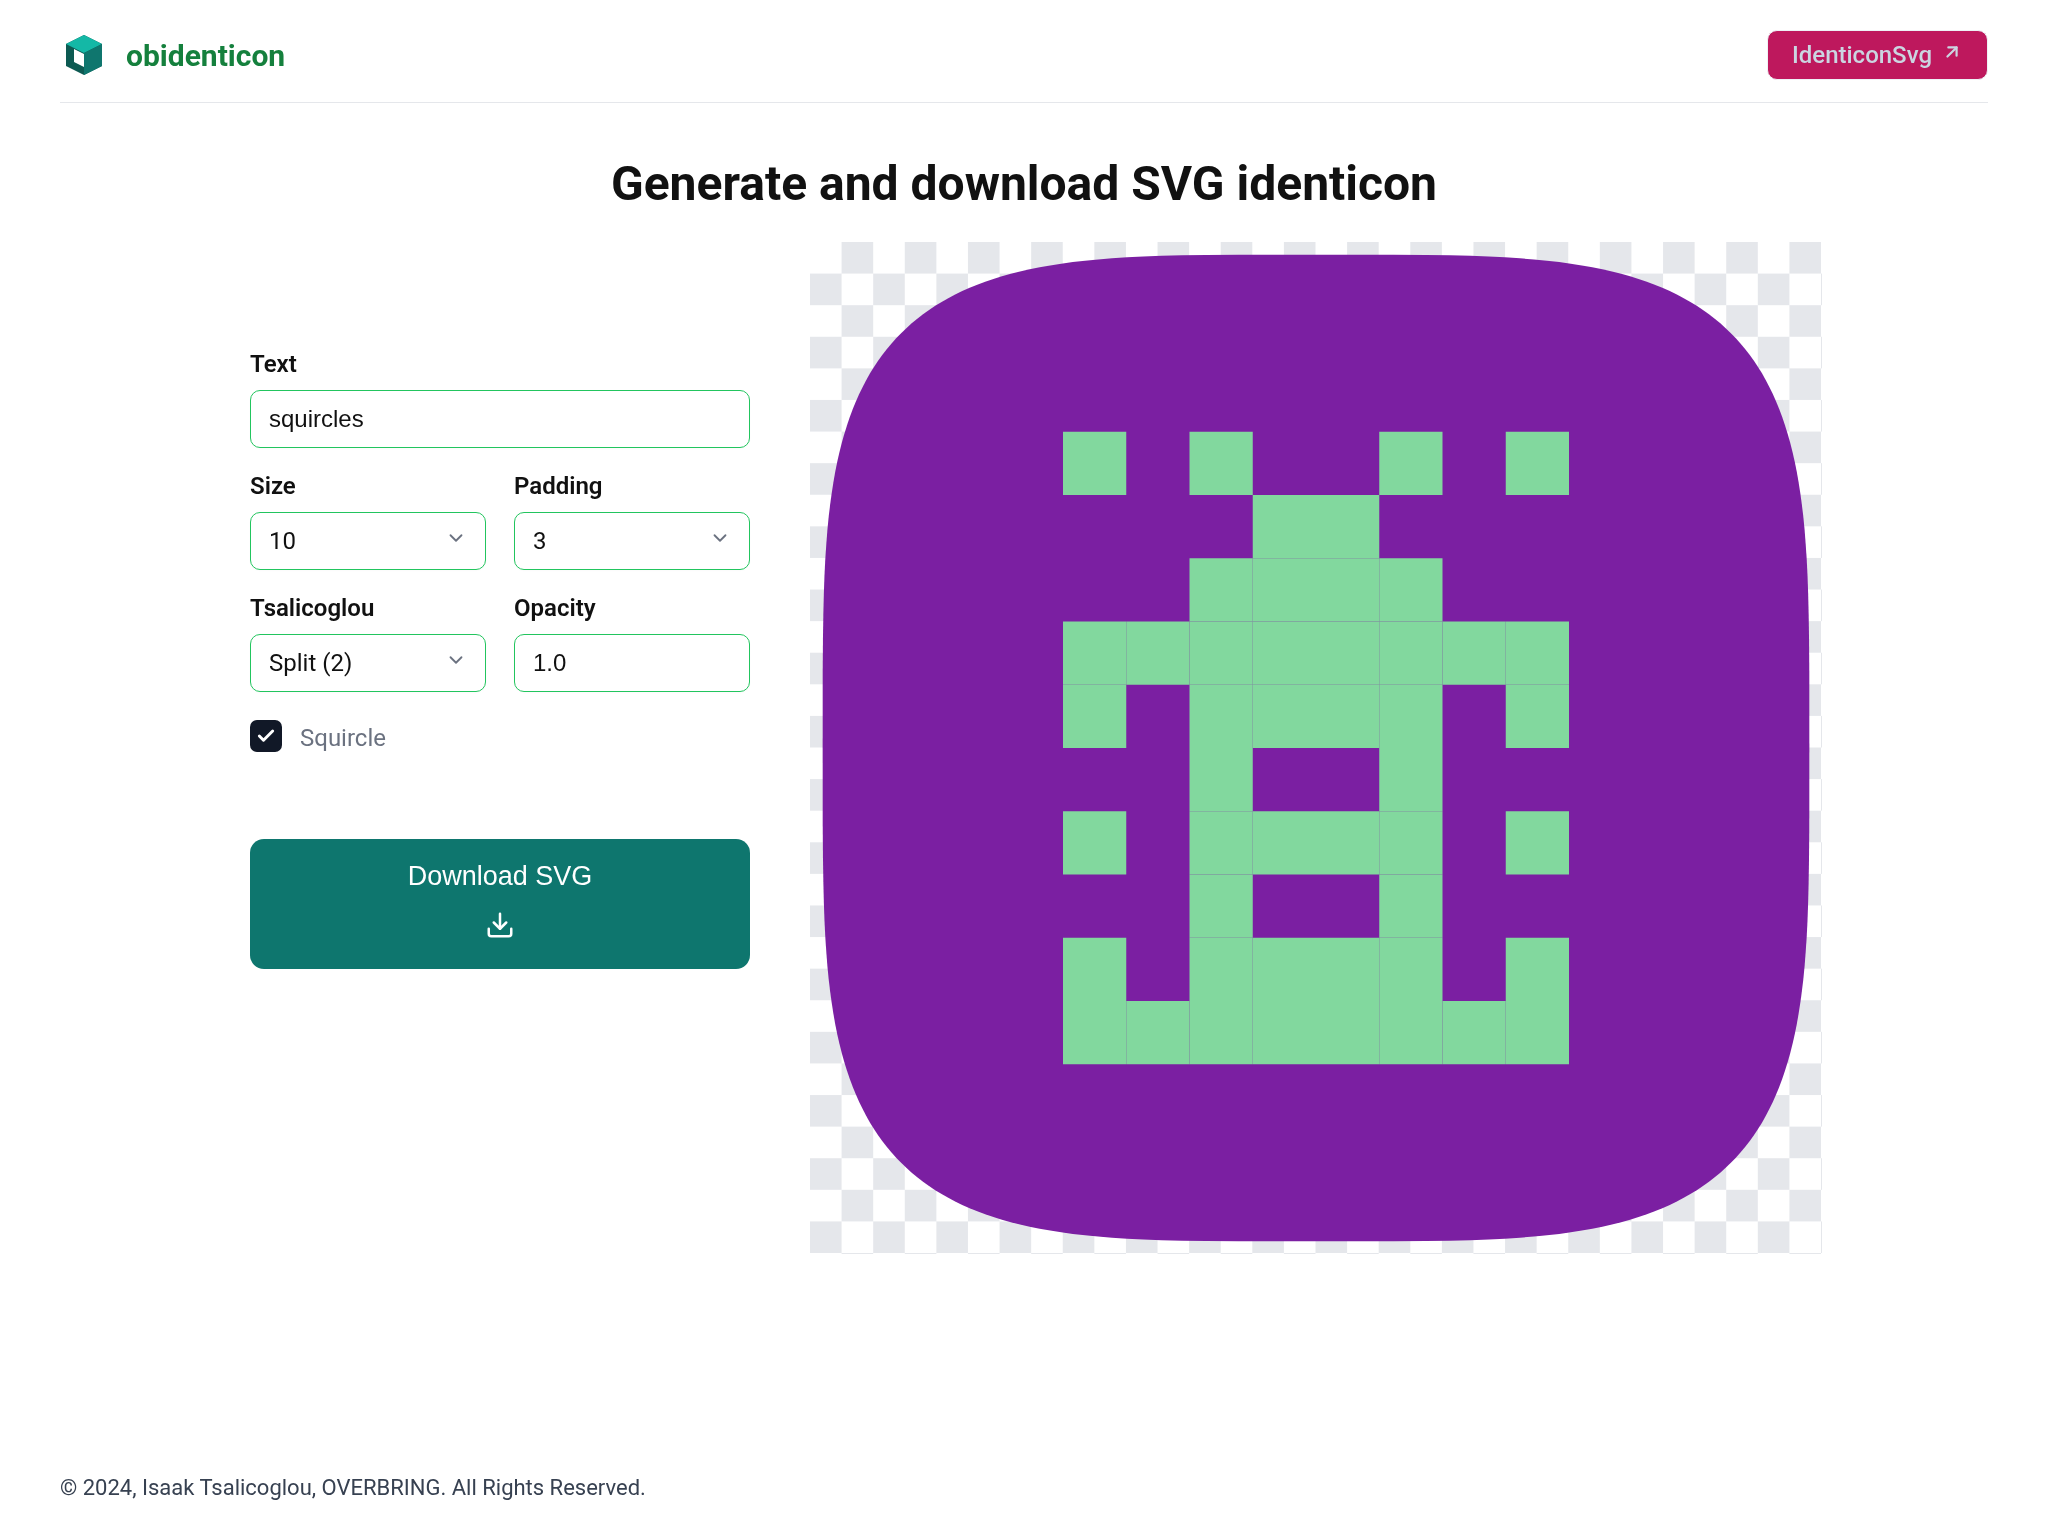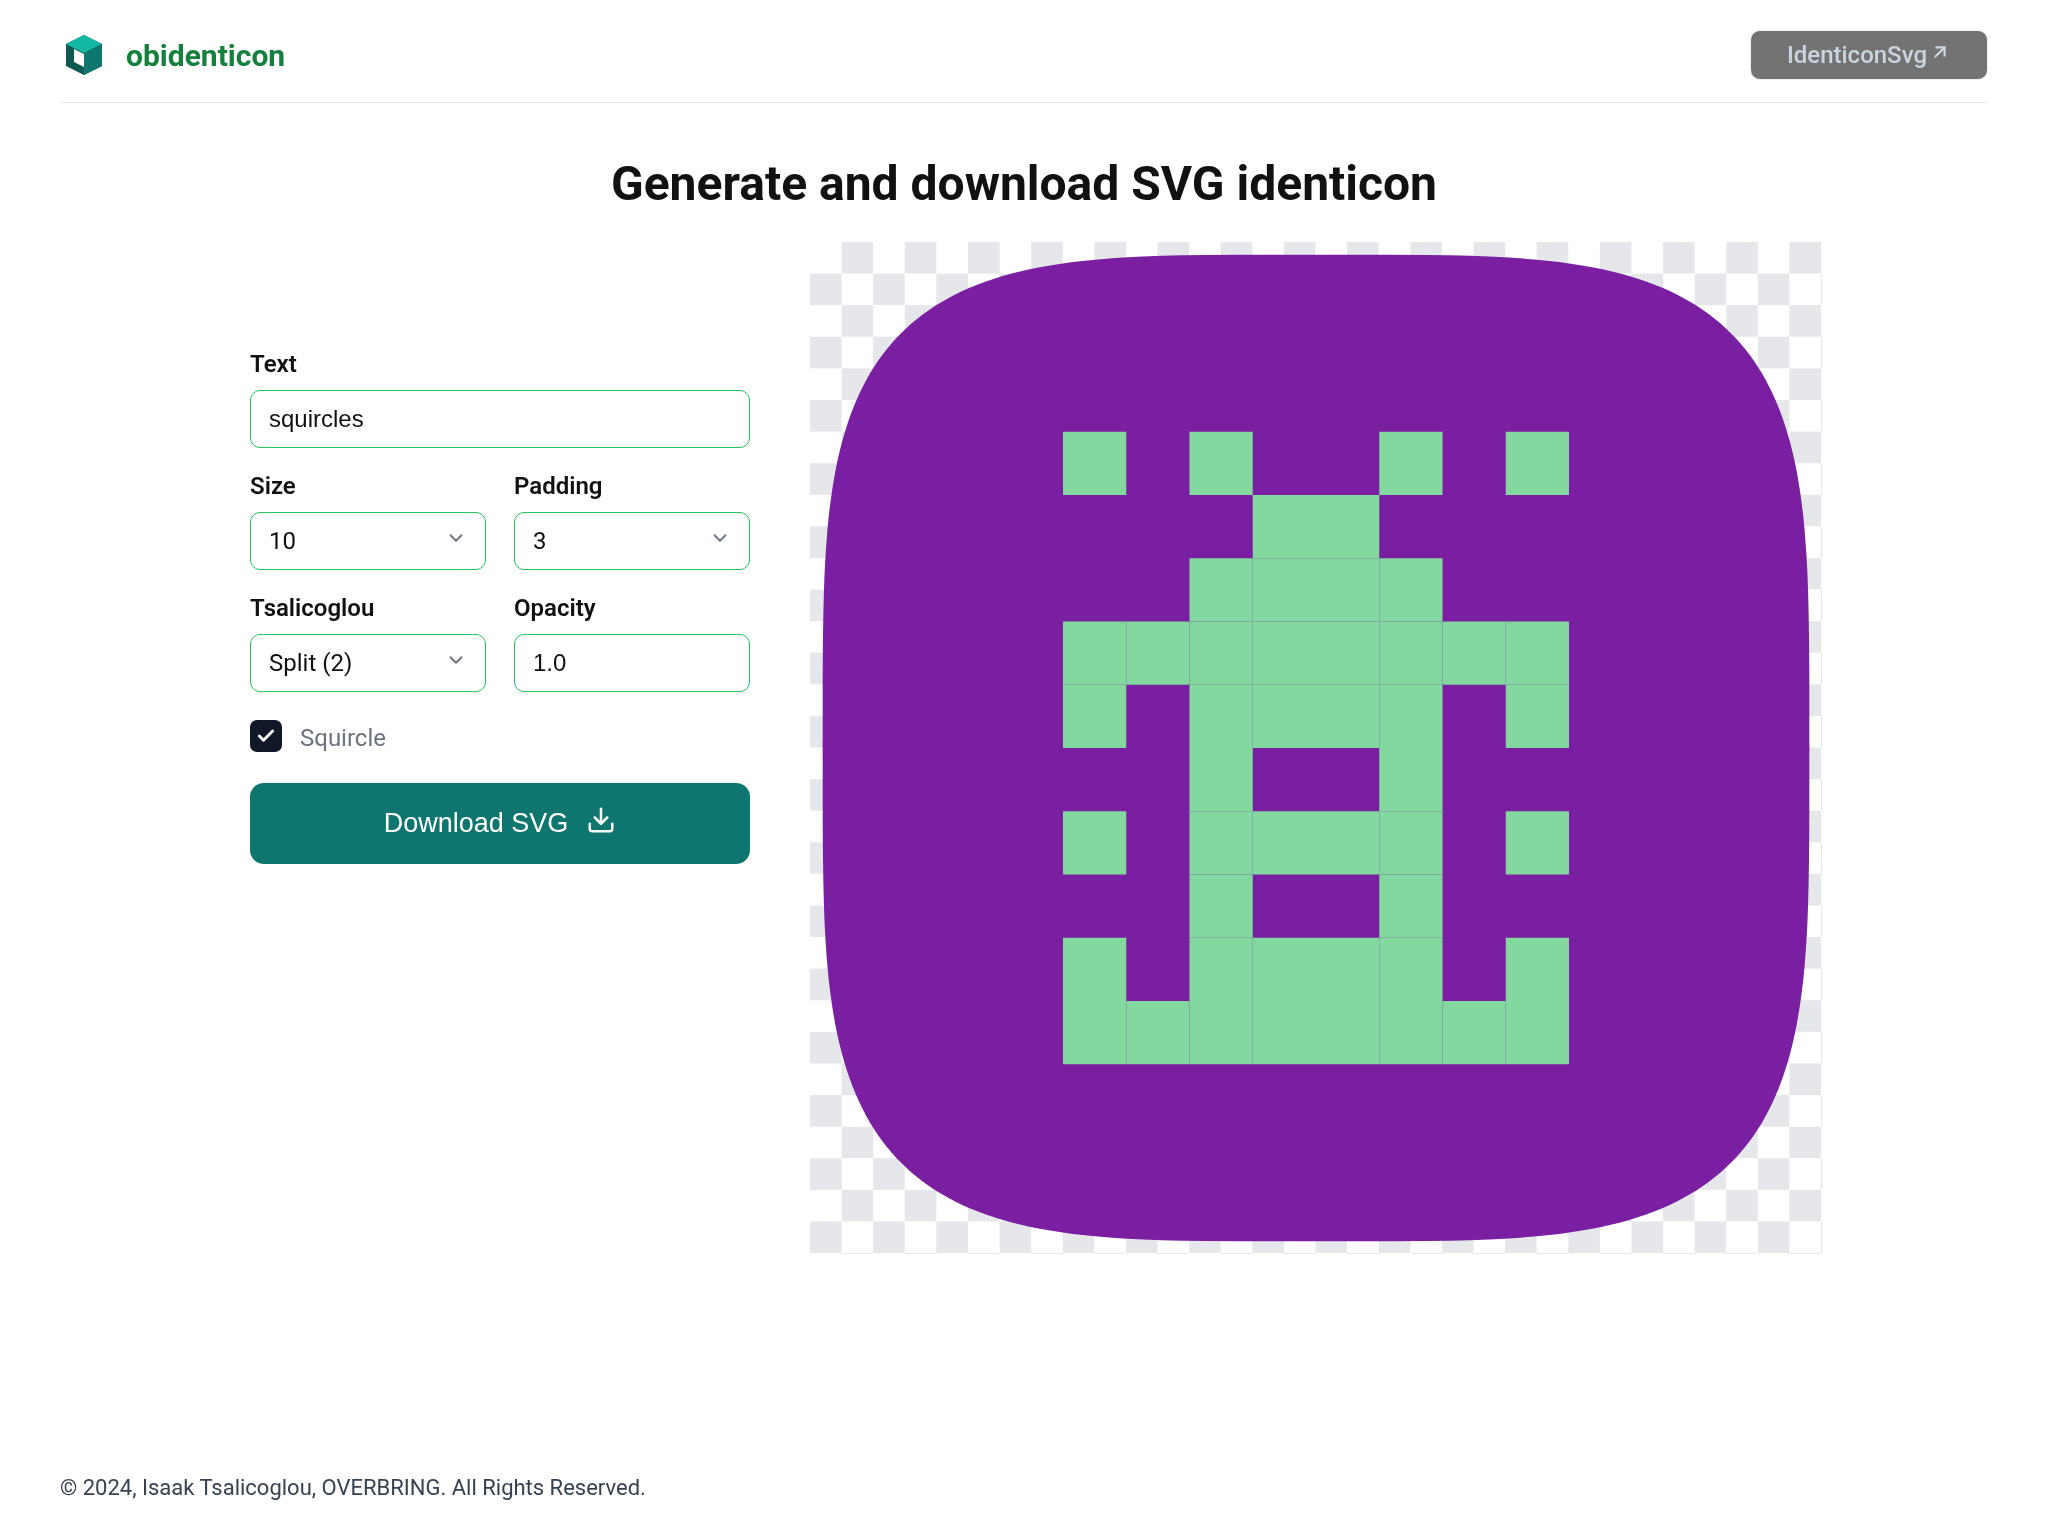--- a/index.html
+++ b/index.html
@@ -30,30 +30,30 @@
     color: #15803d;
   }
   .logo {
     width: 48px;
     height: 48px;
     display: flex;
     align-items: center;
     justify-content: center;
   }
   .pill {
-    background: #737373;
+    background: #be185d;
     border: 1px solid #eef2f6;
     color: #cbd5e1;
-    padding: 10px 36px;
+    padding: 10px 24px;
     border-radius: 10px;
     font-size: 24px;
     font-weight: 500;
     display: flex;
     align-items: center;
-    gap: 2px;
+    gap: 9px;
   }
   .page-title {
     text-align: center;
     font-size: 48px;
     font-weight: 700;
     color: #111;
     margin: 52px 0 30px 0;
   }
   .content {
     display: flex;
@@ -109,34 +109,35 @@
     display: flex;
     align-items: center;
     justify-content: center;
     color: #fff;
   }
   .checkbox-label {
     font-size: 24px;
     color: #6b7280;
   }
   .download-btn {
-    margin-top: 31px;
+    margin-top: 87px;
     width: 100%;
     background: #0e766e;
     color: #fff;
     border: none;
     border-radius: 14px;
     padding: 22px 0;
     font-size: 27px;
     font-weight: 500;
     display: flex;
     align-items: center;
     justify-content: center;
     gap: 18px;
     cursor: pointer;
+    flex-direction: column;
   }
   .preview-col {
     flex-shrink: 0;
   }
   .preview {
     width: 1012px;
     height: 1012px;
     position: relative;
   }
   .checker {

